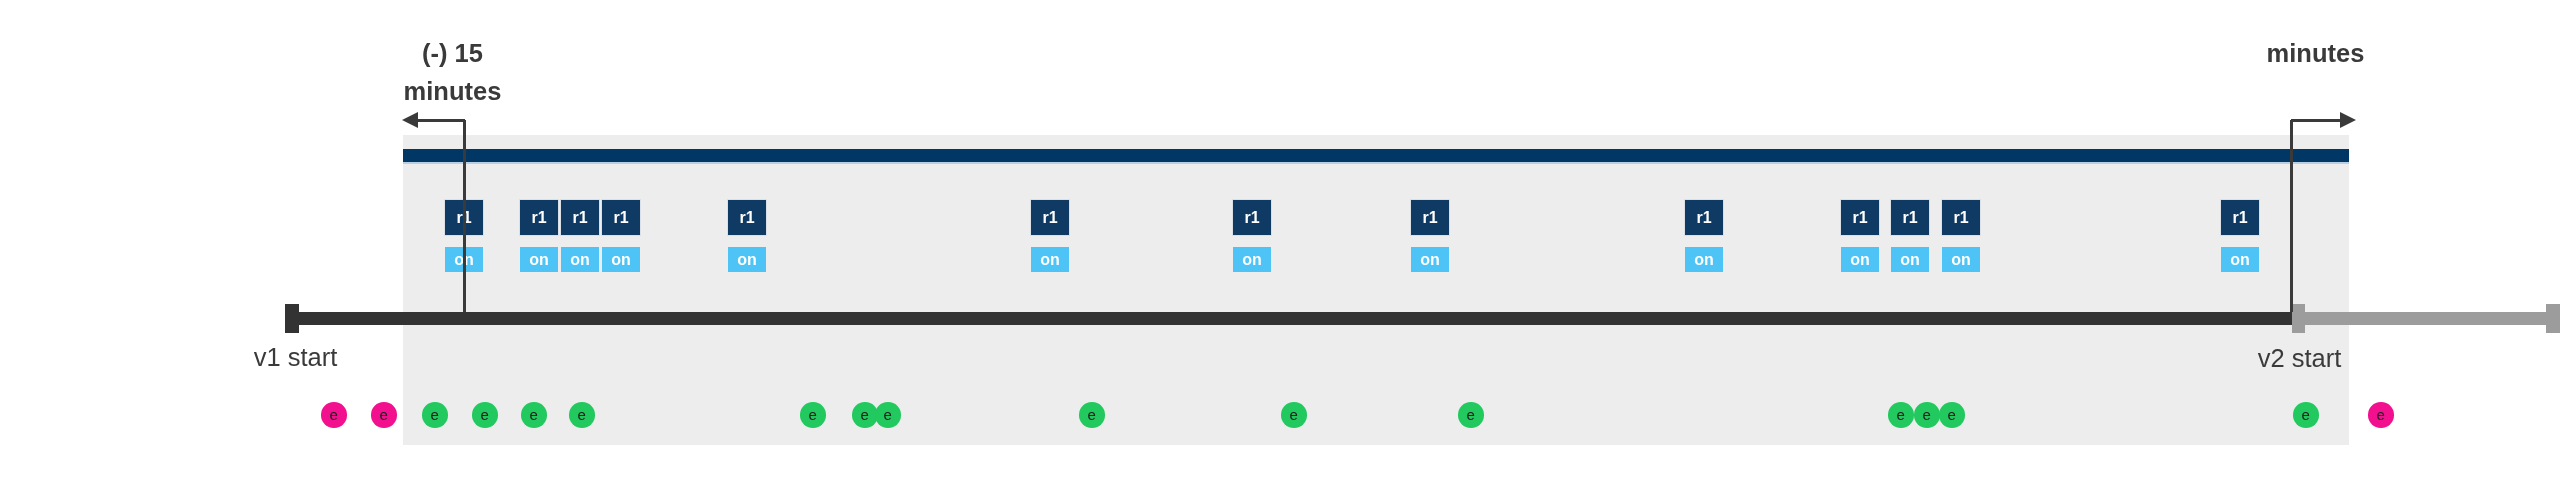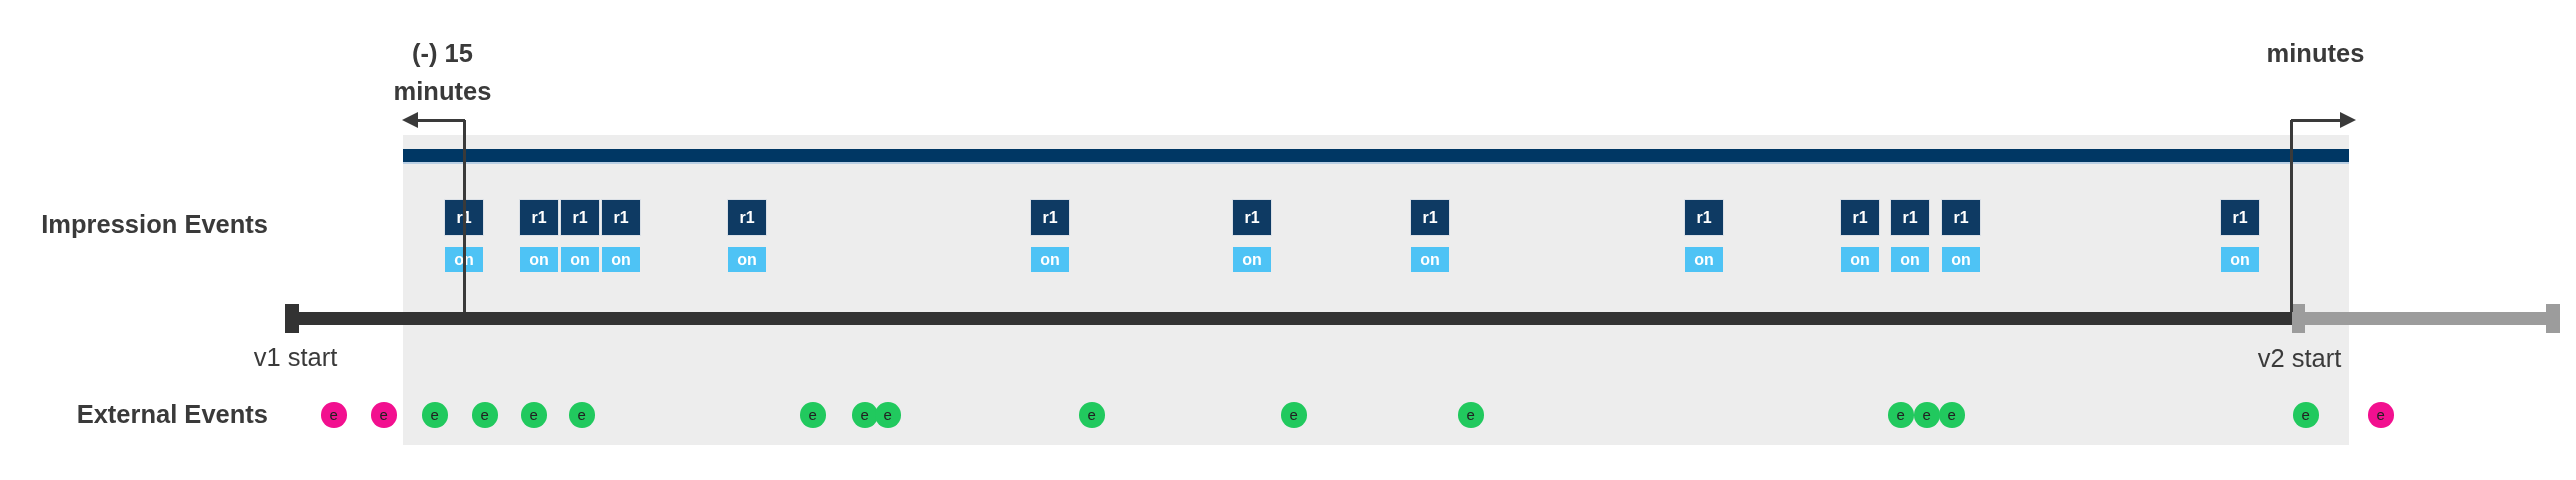--- a/index.html
+++ b/index.html
@@ -12,21 +12,21 @@
   .top-bar{position:absolute;left:403px;top:149px;width:1946px;height:13.2px;
     background:var(--top-bar,#003764);border-bottom:2.8px solid var(--top-bar-underline,#B9CFE4);z-index:1;}
 
   .row-label{position:absolute;left:0;width:268px;text-align:right;
     font-size:25.5px;font-weight:600;white-space:nowrap;z-index:2;}
   .row-label.impression{top:210px;}
   .row-label.external{top:400px;}
 
   .annotation{position:absolute;top:34px;width:207px;text-align:center;
     font-size:25.5px;font-weight:600;line-height:38px;z-index:5;}
-  .annotation.pre{left:339px;}
+  .annotation.pre{left:349px;}
   .annotation.post{left:2212px;}
 
   .h-line{position:absolute;top:119px;height:2.8px;background:var(--line,#3A3A3A);z-index:5;}
   .h-line.pre{left:415px;width:50px;}
   .h-line.post{left:2291px;width:49px;}
   .arrowhead{position:absolute;top:112px;width:0;height:0;
     border-top:8.5px solid transparent;border-bottom:8.5px solid transparent;z-index:5;}
   .arrowhead.left{left:402px;border-right:16px solid var(--line,#3A3A3A);}
   .arrowhead.right{left:2340px;border-left:16px solid var(--line,#3A3A3A);}
   .v-line{position:absolute;top:120px;width:2.8px;height:192px;background:var(--line,#3A3A3A);z-index:6;}
@@ -61,22 +61,20 @@
   .dot.pink{background:var(--pink-event,#F2108F);}
 </style>
 </head>
 <body>
 
 <div class="stage">
 
   <div class="panel"></div>
   <div class="top-bar"></div>
 
-  <div class="row-label impression">Impression Events</div>
-  <div class="row-label external">External Events</div>
 
   <div class="annotation pre">
     <div>(-) 15</div>
     <div>minutes</div>
   </div>
   <div class="annotation post">
     <div>minutes</div>
   </div>
 
   <div class="h-line pre"></div>

